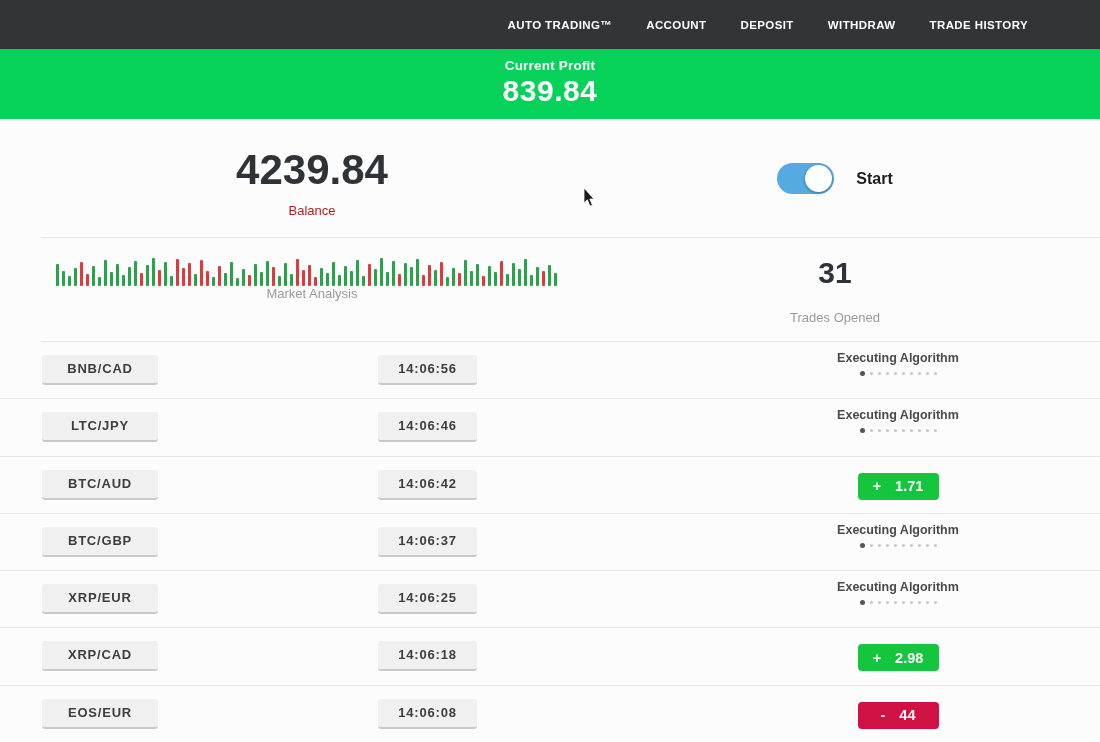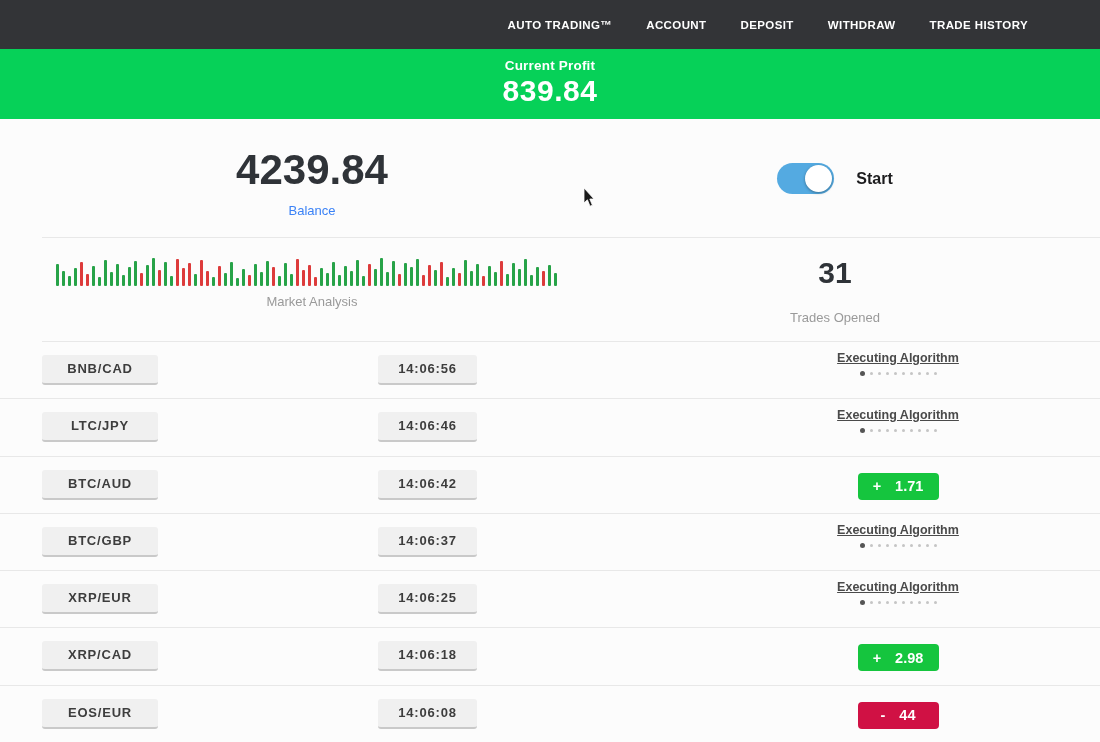--- a/index.html
+++ b/index.html
@@ -12,52 +12,52 @@
 
   
   .banner { height:70px; background:#06d158; text-align:center; color:#fff; padding-top:9px; }
   .banner-label { font-size:13.5px; font-weight:bold; letter-spacing:.2px; }
   .banner-value { font-size:30px; font-weight:bold; margin-top:1px; letter-spacing:.5px; }
 
   
   .stats1 { position:relative; height:118px; }
   .balance-block { position:absolute; left:42px; top:0; width:540px; text-align:center; }
   .balance-value { font-size:42px; font-weight:bold; color:#2f3338; margin-top:27px; letter-spacing:0; }
-  .balance-label { font-size:13px; color:#3b82f6; margin-top:9px; }
+  .balance-label { font-size:13px; color:#b91c1c; margin-top:9px; }
   .toggle-block { position:absolute; left:690px; top:12px; width:290px; text-align:center; }
   .toggle-row { display:inline-flex; align-items:center; gap:22px; margin-top:32px; }
   .switch { width:57px; height:31px; background:#54aae1; border-radius:16px; position:relative; cursor:pointer; }
   .switch .knob { position:absolute; right:2px; top:2px; width:27px; height:27px; background:#fff; border-radius:50%; box-shadow:0 1px 3px rgba(0,0,0,.35); }
   .toggle-label { font-size:16px; font-weight:bold; color:#1c1c1e; }
   .toggle-caption { font-size:13px; color:#9a9a9a; margin-top:18px; }
 
   .divider { border:none; border-top:1px solid #e8e8e8; margin-left:42px; }
 
   
   .stats2 { position:relative; height:103px; }
   .chart-block { position:absolute; left:42px; top:0; width:540px; text-align:center; }
   .bars { display:flex; align-items:flex-end; gap:3px; height:30px; margin:18px 0 0 14px; width:501px; }
   .bar { width:3px; border-radius:1px; }
   .bar.g { background:#27a348; }
   .bar.r { background:#dd3b3b; }
-  .chart-caption { font-size:13px; color:#9a9a9a; margin-top:8px; }
+  .chart-caption { font-size:13px; color:#9a9a9a; margin-top:0; }
   .trades-block { position:absolute; left:690px; top:0; width:290px; text-align:center; }
   .trades-value { font-size:30px; font-weight:bold; color:#2f3338; margin-top:18px; }
   .trades-caption { font-size:13px; color:#9a9a9a; margin-top:20px; }
 
   
   .rows { }
   .trade-row { position:relative; height:57.3px; border-bottom:1px solid #e8e8e8; }
   .trade-row:last-child { border-bottom:none; }
   .rows-top-divider { border:none; border-top:1px solid #e8e8e8; margin-left:42px; }
   .chip { position:absolute; top:13px; height:30px; line-height:28px; background:#f0f0f0; border-bottom:2px solid #c9c9c9; border-radius:3px; font-size:13px; font-weight:bold; color:#3d3d3d; letter-spacing:.8px; text-align:center; }
   .pair-chip { left:42px; width:116px; }
   .time-chip { left:378px; width:99px; }
   .status-cell { position:absolute; left:778px; width:240px; top:0; height:100%; text-align:center; }
-  .exec-label { font-size:12.5px; font-weight:bold; color:#4a4a4a; margin-top:9px;text-decoration:underline; }
+  .exec-label { font-size:12.5px; font-weight:bold; color:#4a4a4a; margin-top:9px; }
   .dots { display:flex; justify-content:center; align-items:center; gap:5px; margin-top:6px; }
   .dot { width:3px; height:3px; border-radius:50%; background:#c5c5c5; }
   .dot.active { width:5px; height:5px; background:#555; }
   .result-badge { display:inline-flex; justify-content:center; align-items:center; gap:14px; min-width:81px; height:27px; margin-top:16px; border-radius:4px; color:#fff; font-size:14.5px; font-weight:bold; padding:0 14px; }
   .result-badge.profit { background:#15c53e; }
   .result-badge.loss { background:#d01144; }
 
   
   .cursor { position:absolute; left:583px; top:188px; width:14px; height:20px; pointer-events:none; z-index:10; }
 </style>

